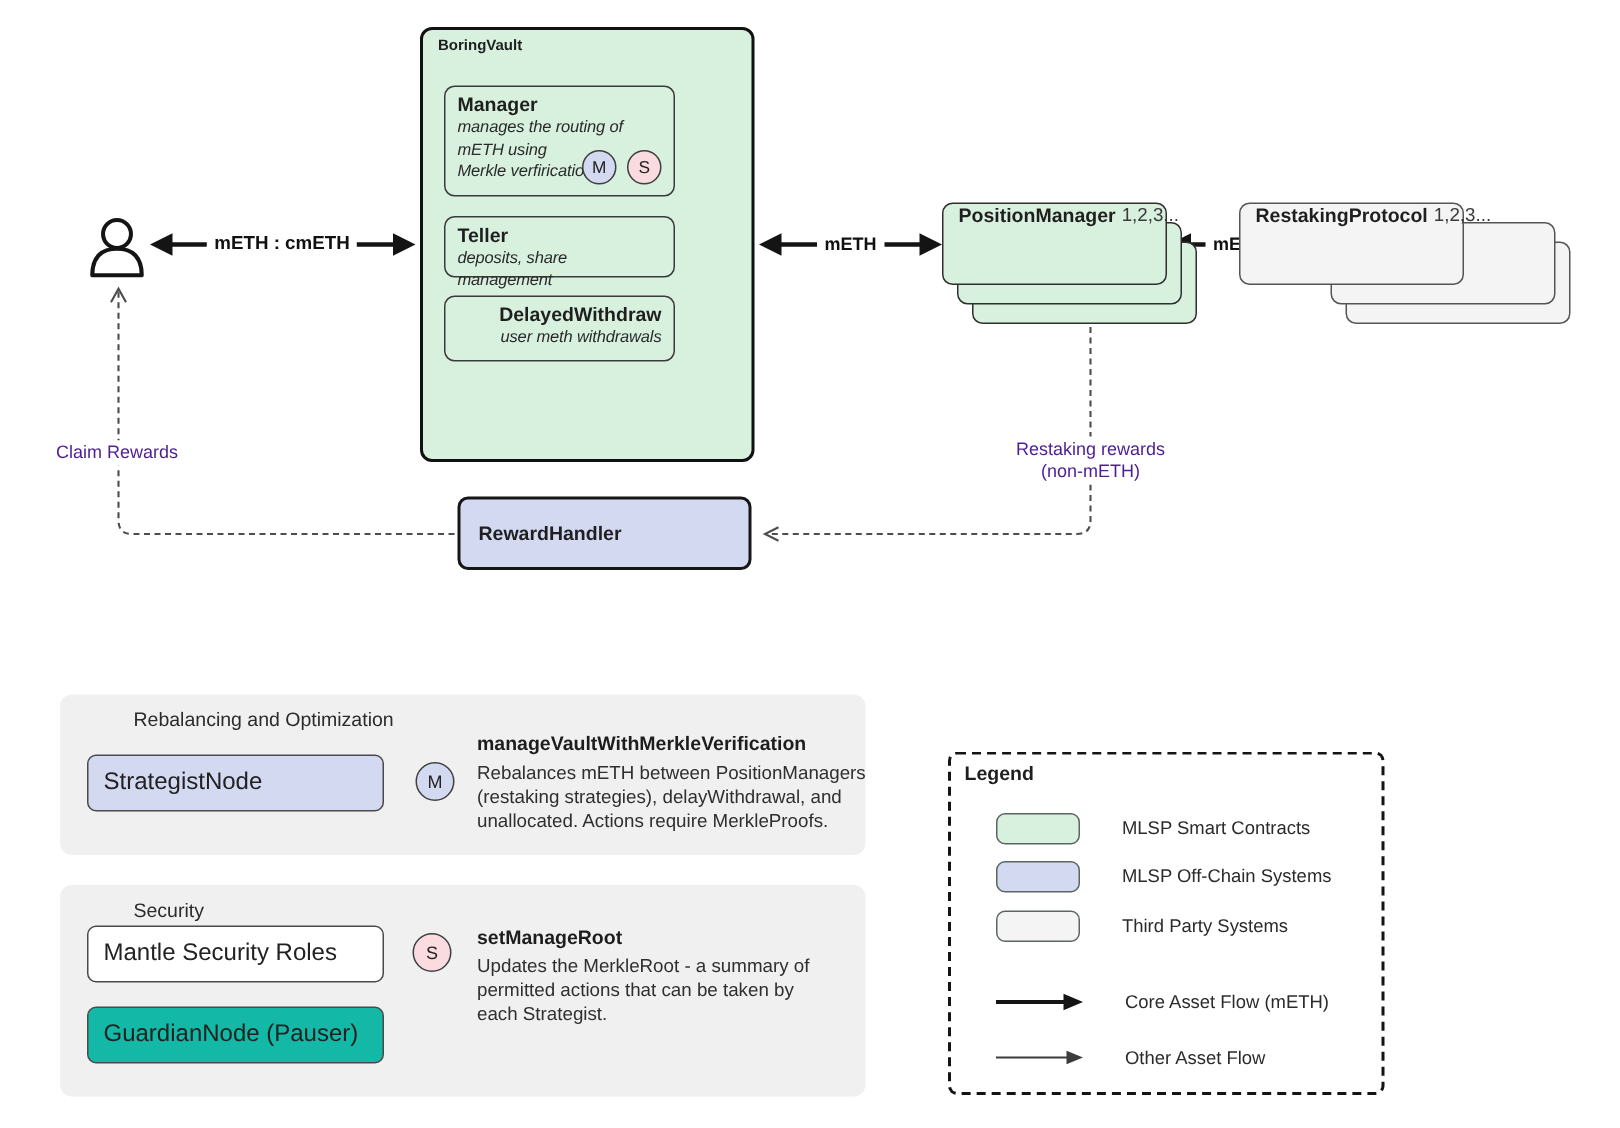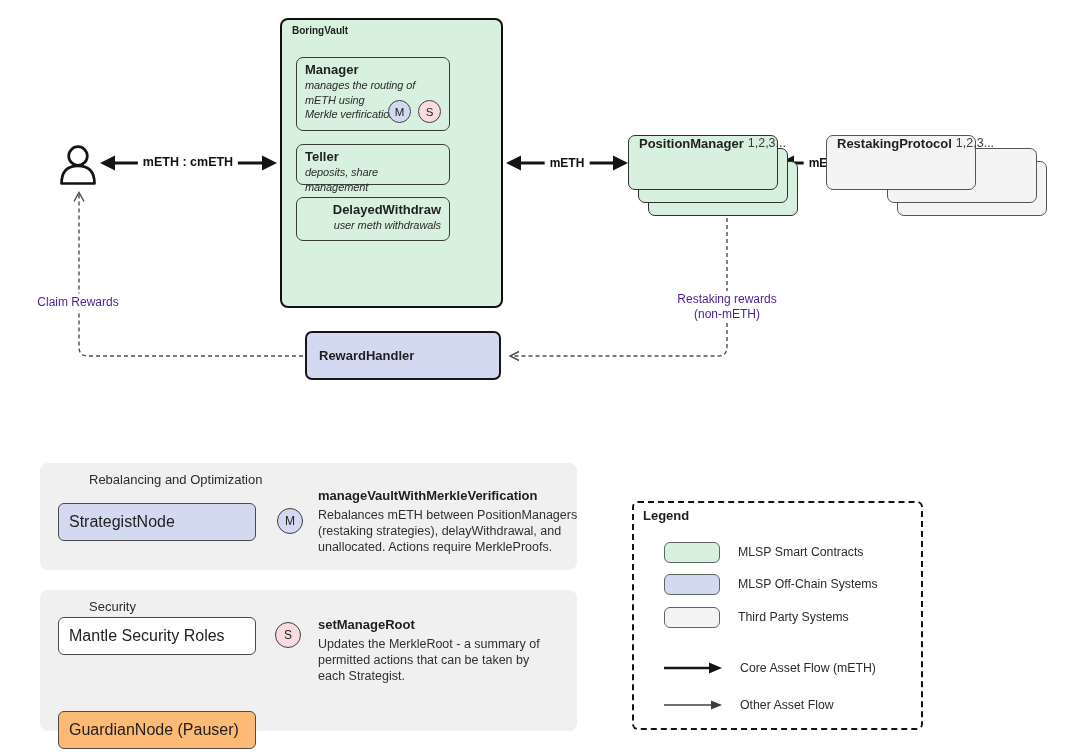--- a/index.html
+++ b/index.html
@@ -51,21 +51,21 @@
   .func .fn{font-weight:bold;font-size:13px;line-height:1.25;color:#1d1d1d;}
   .func .fd{font-size:12.5px;line-height:1.28;color:#2f2f2f;white-space:pre-line;margin-top:3px;}
   .pbadge{position:absolute;}
 
   
   .legend{position:absolute;left:632px;top:501px;width:291px;height:229px;border:2px dashed #141414;
           border-radius:6px;box-sizing:border-box;background:#fff;}
   .legend-title{position:absolute;left:9px;top:5px;font-weight:bold;font-size:13px;}
   .lg-row{position:absolute;left:30px;right:8px;height:22px;display:flex;align-items:center;}
   .lg-swatch{width:56px;height:21px;border:1.3px solid #5c6660;border-radius:6px;box-sizing:border-box;flex:none;}
-  .lg-label{font-size:12.3px;color:#2b2b2b;margin-left:18px;white-space:nowrap;}
+  .lg-label{font-size:12.3px;color:#2b2b2b;margin-left:28px;white-space:nowrap;}
   .lg-arrow{width:58px;height:14px;flex:none;}
 </style>
 </head>
 <body>
 
 <div class="frame">
 
   <svg class="overlay">
 
     <g stroke="#141414" fill="#141414">
@@ -165,21 +165,21 @@
       <div class="fd">Rebalances mETH between PositionManagers
 (restaking strategies), delayWithdrawal, and
 unallocated. Actions require MerkleProofs.</div>
     </div>
   </div>
 
   <div class="panel" style="top: 590px; height: 141px; background: rgb(240, 240, 240);">
     <div class="panel-title">Security</div>
     <div class="node-box" style="top:27px;background:#fff;">Mantle Security Roles</div>
     <div class="badge big pbadge" style="left: 235px; top: 32px; background: rgb(250, 219, 224);">S</div>
-    <div class="node-box" style="top: 81px; background: #fdba74; margin-top: 40px;">GuardianNode (Pauser)</div>
+    <div class="node-box" style="top: 81px; background: #14b8a6;">GuardianNode (Pauser)</div>
     <div class="func" style="top:27px;">
       <div class="fn">setManageRoot</div>
       <div class="fd">Updates the MerkleRoot - a summary of
 permitted actions that can be taken by
 each Strategist.</div>
     </div>
   </div>
 
   <div class="legend">
     <div class="legend-title">Legend</div>

